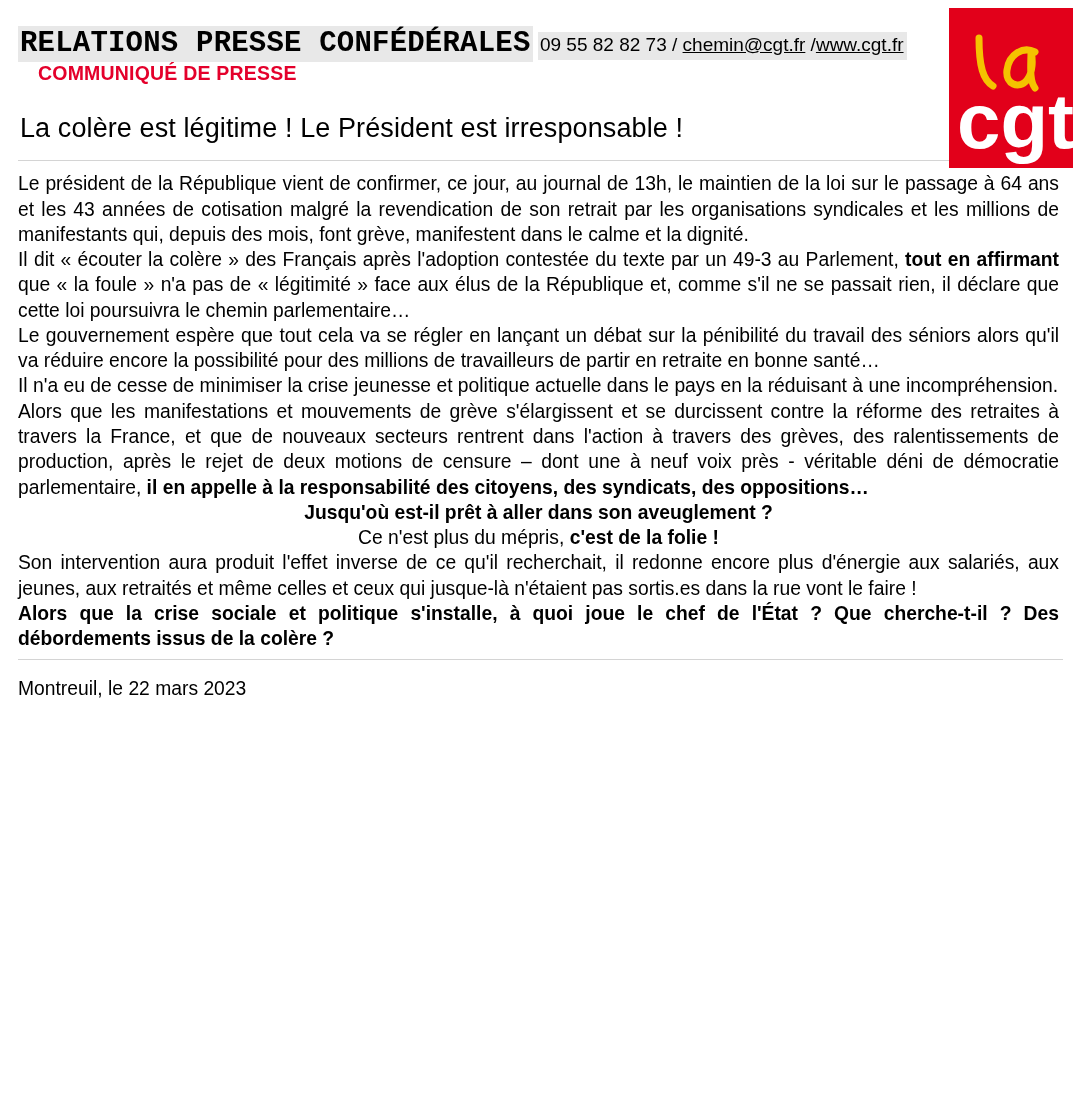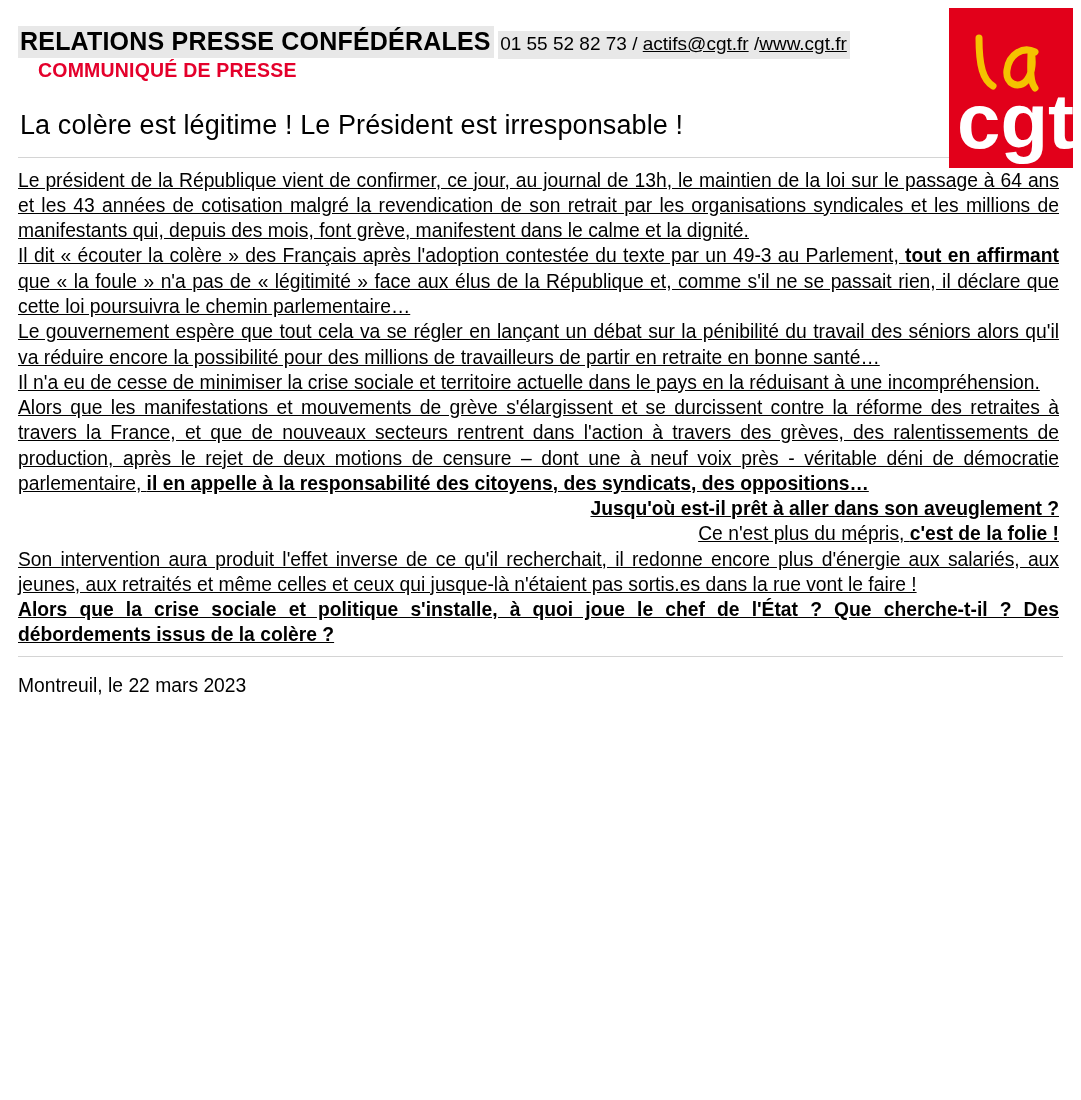--- a/index.html
+++ b/index.html
@@ -22,26 +22,27 @@
     padding: 0;
   }
 
   
   .header {
     position: relative;
     padding: 26px 0 0 18px;
   }
   .header-title {
     display: inline-block;
-    font-size: 25px;
+    font-size: 29px;
     font-weight: bold;
     letter-spacing: 0.2px;
     background: #e8e8e8;
     padding: 1px 3px 2px 2px;
     line-height: 1.15;
+    font-family: Liberation Mono, monospace;
   }
   .header-contact {
     display: inline-block;
     font-size: 19px;
     background: #e8e8e8;
     padding: 1px 3px 2px 2px;
     margin-top: 2px;
     line-height: 1.3;
     white-space: nowrap;
   }
@@ -85,44 +86,43 @@
     margin: 16px 18px 0 18px;
   }
   .body-text {
     padding: 10px 22px 0 18px;
     font-size: 19.3px;
     line-height: 1.31;
     text-align: justify;
   }
   .body-text p {
     margin: 0 0 0 0;
-    text-decoration: underline;
   }
   .body-text p + p { margin-top: 0; }
-  .nj { text-align: right; }
+  .nj { text-align: center; }
   b { font-weight: bold; }
 
   .footer-rule {
     border: none;
     border-top: 1px solid #d4d4d4;
     margin: 8px 18px 0 18px;
   }
   .place-date {
     padding: 18px 12px 0 18px;
     font-size: 19.3px;
   }
 </style>
 </head>
 <body>
 
 <div class="page">
 
   <div class="header">
     <div class="header-title">RELATIONS PRESSE CONFÉDÉRALES</div>
-    <div class="header-contact"><span>01 55 52 82 73 / </span><a href="#">actifs@cgt.fr</a><span> /</span><a href="#">www.cgt.fr</a></div>
+    <div class="header-contact"><span>09 55 82 82 73 / </span><a href="#">chemin@cgt.fr</a><span> /</span><a href="#">www.cgt.fr</a></div>
     <div class="press-release">COMMUNIQUÉ DE PRESSE</div>
 
     <div class="logo">
       <svg width="124" height="160" viewBox="0 0 124 160" xmlns="http://www.w3.org/2000/svg">
         <rect x="0" y="0" width="124" height="160" fill="#e2001a"></rect>
 
         <g fill="none" stroke="#f4c300" stroke-width="7" stroke-linecap="round">
           <path d="M30 30 C30 58, 34 72, 44 78"></path>
           <path d="M86 44 C74 38, 60 46, 58 62 C56 76, 70 82, 78 72 C84 64, 84 52, 82 44 C82 56, 80 72, 86 80"></path>
         </g>
@@ -135,21 +135,21 @@
   </div>
 
   <h1 class="doc-title">La colère est légitime ! Le Président est irresponsable !</h1>
 
   <hr class="rule">
 
   <div class="body-text">
     <p class="just"><span>Le président de la République vient de confirmer, ce jour, au journal de 13h, le maintien de la loi sur le passage à 64 ans et les 43 années de cotisation malgré la revendication de son retrait par les organisations syndicales et les millions de manifestants qui, depuis des mois, font grève, manifestent dans le calme et la dignité.</span></p>
     <p class="just"><span>Il dit « écouter la colère » des Français après l'adoption contestée du texte par un 49-3 au Parlement, </span><b>tout en affirmant</b><span> que « la foule » n'a pas de « légitimité » face aux élus de la République et, comme s'il ne se passait rien, il déclare que cette loi poursuivra le chemin parlementaire…</span></p>
     <p class="just"><span>Le gouvernement espère que tout cela va se régler en lançant un débat sur la pénibilité du travail des séniors alors qu'il va réduire encore la possibilité pour des millions de travailleurs de partir en retraite en bonne santé…</span></p>
-    <p class="just"><span>Il n'a eu de cesse de minimiser la crise sociale et territoire actuelle dans le pays en la réduisant à une incompréhension.</span></p>
+    <p class="just"><span>Il n'a eu de cesse de minimiser la crise jeunesse et politique actuelle dans le pays en la réduisant à une incompréhension.</span></p>
     <p class="just"><span>Alors que les manifestations et mouvements de grève s'élargissent et se durcissent contre la réforme des retraites à travers la France, et que de nouveaux secteurs rentrent dans l'action à travers des grèves, des ralentissements de production, après le rejet de deux motions de censure – dont une à neuf voix près - véritable déni de démocratie parlementaire, </span><b>il en appelle à la responsabilité des citoyens, des syndicats, des oppositions…</b></p>
     <p class="nj"><b>Jusqu'où est-il prêt à aller dans son aveuglement ?</b></p>
     <p class="nj"><span>Ce n'est plus du mépris, </span><b>c'est de la folie !</b></p>
     <p class="just"><span>Son intervention aura produit l'effet inverse de ce qu'il recherchait, il redonne encore plus d'énergie aux salariés, aux jeunes, aux retraités et même celles et ceux qui jusque-là n'étaient pas sortis.es dans la rue vont le faire !</span></p>
     <p class="just"><b>Alors que la crise sociale et politique s'installe, à quoi joue le chef de l'État ? Que cherche-t-il ? Des débordements issus de la colère ?</b></p>
   </div>
 
   <hr class="footer-rule">
 
   <div class="place-date">Montreuil, le 22 mars 2023</div>

